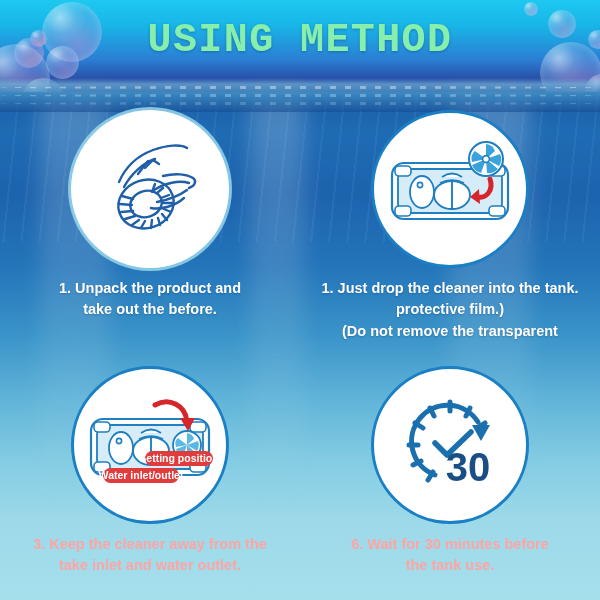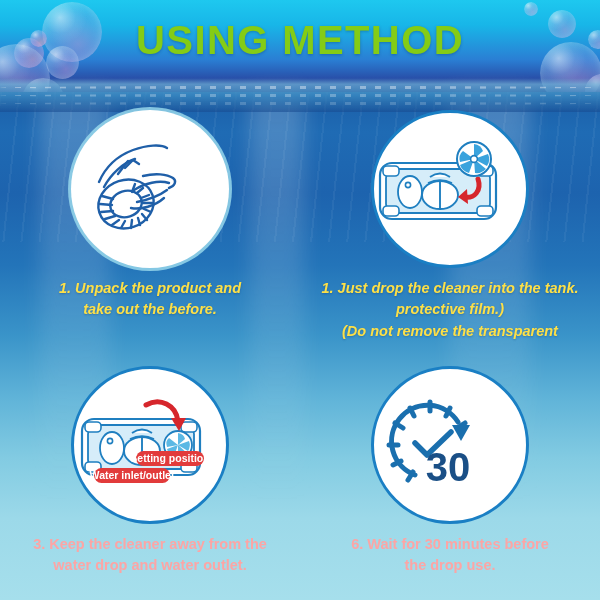--- a/index.html
+++ b/index.html
@@ -58,49 +58,49 @@
   }
   .caustic {
     position:absolute; left:0; top:0; width:600px; height:150px;
     background:repeating-linear-gradient(96deg, rgba(255,255,255,.10) 0px, rgba(255,255,255,.10) 2px, rgba(255,255,255,0) 2px, rgba(255,255,255,0) 18px);
     opacity:.5;
   }
 
   
   .title {
     position:absolute; left:0; top:18px; width:600px;
-    text-align:center; color:#84cc16;
+    text-align:center; color:#86efac;
     font-size:40px; font-weight:bold; letter-spacing:1.4px;
     text-shadow:0 1px 3px rgba(12,40,100,.35);
-    font-family:Liberation Sans, sans-serif;
+    font-family:Liberation Mono, monospace;
   }
 
   
   .grid { position:absolute; left:0; top:96px; width:600px; height:504px; }
   .cell { position:absolute; width:300px; }
   .cell-1 { left:0;   top:8px;   }
   .cell-2 { left:300px; top:8px; }
   .cell-3 { left:0;   top:264px; }
   .cell-4 { left:300px; top:264px; }
 
   .circ-wrap { width:300px; height:170px; display:flex; align-items:center; justify-content:center; }
   .circ {
     width:158px; height:158px; border-radius:50%;
     background:#fff; position:relative;
-    display:flex; align-items:center; justify-content:flex-start;
+    display:flex; align-items:center; justify-content:center;
   }
   .circ.ring { border:3px solid #1a7fc4; }
   .circ.ring-soft { box-shadow:0 0 0 3px rgba(150,215,235,.85); }
 
   .caption {
     text-align:center; padding:0 16px; margin-top:4px;
     font-size:14.5px; font-weight:bold; line-height:1.48;
     font-family:"Liberation Sans", sans-serif;
   }
-  .caption.light { color:#fde047; text-shadow:0 1px 2px rgba(10,45,100,.30);font-style:italic; }
+  .caption.light { color:#ffffff; text-shadow:0 1px 2px rgba(10,45,100,.30); }
   .caption.dark  { color:#fca5a5;text-align:center; }
   .caption div { white-space:nowrap; }
 
   svg { display:block; }
 </style>
 </head>
 <body>
 
 <div class="page">
 
@@ -256,21 +256,21 @@
               <g>
                 <rect x="20" y="79" width="76" height="15" rx="7.5" fill="#e23b3b"></rect>
                 <text x="58" y="90" font-family="Liberation Sans, sans-serif" font-size="10.5" font-weight="bold" fill="#ffffff" text-anchor="middle">Water inlet/outlet</text>
               </g>
             </svg>
           </span>
         </div>
       </div>
       <div class="caption dark">
         <div>3. Keep the cleaner away from the</div>
-        <div>water drop and water outlet.</div>
+        <div>take inlet and water outlet.</div>
       </div>
     </div>
 
     <div class="cell cell-4">
       <div class="circ-wrap">
         <div class="circ ring">
           <span>
             <svg width="112" height="112" viewBox="0 0 112 112">
               <g fill="none" stroke="#1a6fae" stroke-width="5" stroke-linecap="round">
 
@@ -290,18 +290,18 @@
 
               <path d="M78 36 L96 36 L87 52 Z" fill="#1a6fae"></path>
 
               <text x="74" y="92" font-family="Liberation Sans, sans-serif" font-size="40" font-weight="bold" fill="#1a4f86" text-anchor="middle">30</text>
             </svg>
           </span>
         </div>
       </div>
       <div class="caption dark">
         <div>6. Wait for 30 minutes before</div>
-        <div>the drop use.</div>
+        <div>the tank use.</div>
       </div>
     </div>
 
   </div>
 </div>
 
 </body></html>

